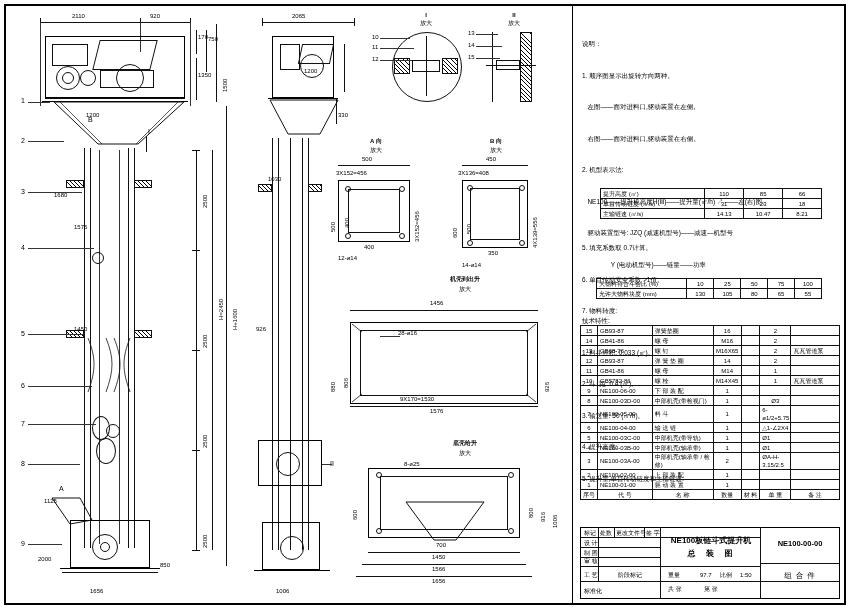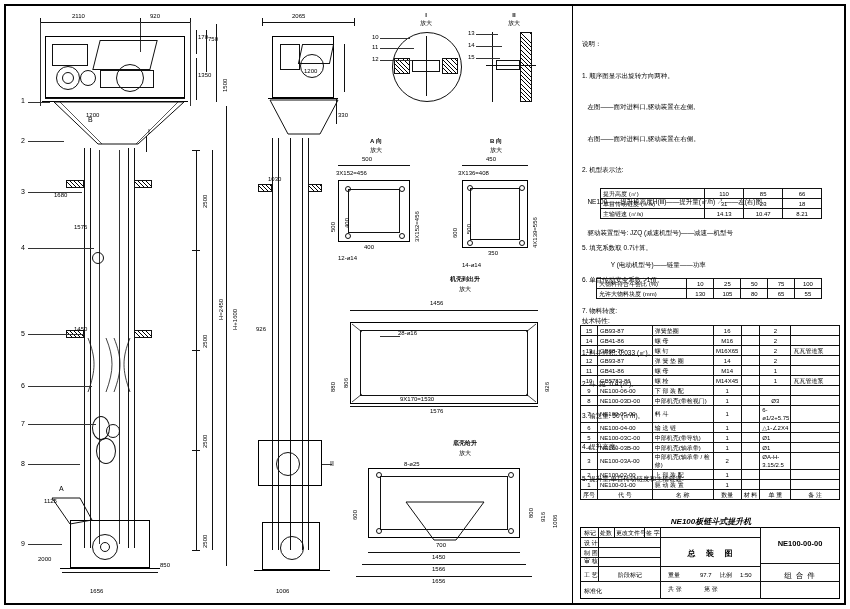--- a/index.html
+++ b/index.html
@@ -520,21 +520,21 @@
     </tr>
   </tbody>
     </table>
 
   <div class="bx2" style="left:580px;top:527px;width:260px;height:72px;"></div>
   <div class="ln v" style="left:760px;top:527px;height:72px;"></div>
   <div class="ln v" style="left:660px;top:527px;height:72px;"></div>
   <div class="ln h" style="left:580px;top:566px;width:180px;"></div>
   <div class="ln h" style="left:760px;top:563px;width:80px;"></div>
 
-  <div class="txt c bold" style="left:664px;top:518px;width:94px;font-size:8px;font-style:italic;">NE100板链斗式提升机</div>
+  <div class="txt c bold" style="left:664px;top:537px;width:94px;font-size:8px;">NE100板链斗式提升机</div>
   <div class="txt c bold" style="left:664px;top:550px;width:94px;font-size:8px;letter-spacing:2px;">总  装  图</div>
   <div class="txt c bold" style="left:764px;top:540px;width:72px;font-size:7.5px;">NE100-00-00</div>
   <div class="txt c" style="left:764px;top:572px;width:72px;font-size:7.5px;letter-spacing:1px;">组 合 件</div>
 
   <div class="txt" style="left:584px;top:530px;">标记</div>
   <div class="txt" style="left:600px;top:530px;">处数</div>
   <div class="txt" style="left:616px;top:530px;">更改文件号</div>
   <div class="txt" style="left:646px;top:530px;">签 字</div>
   <div class="txt" style="left:584px;top:540px;">设 计</div>
   <div class="txt" style="left:584px;top:550px;">制 图</div>

